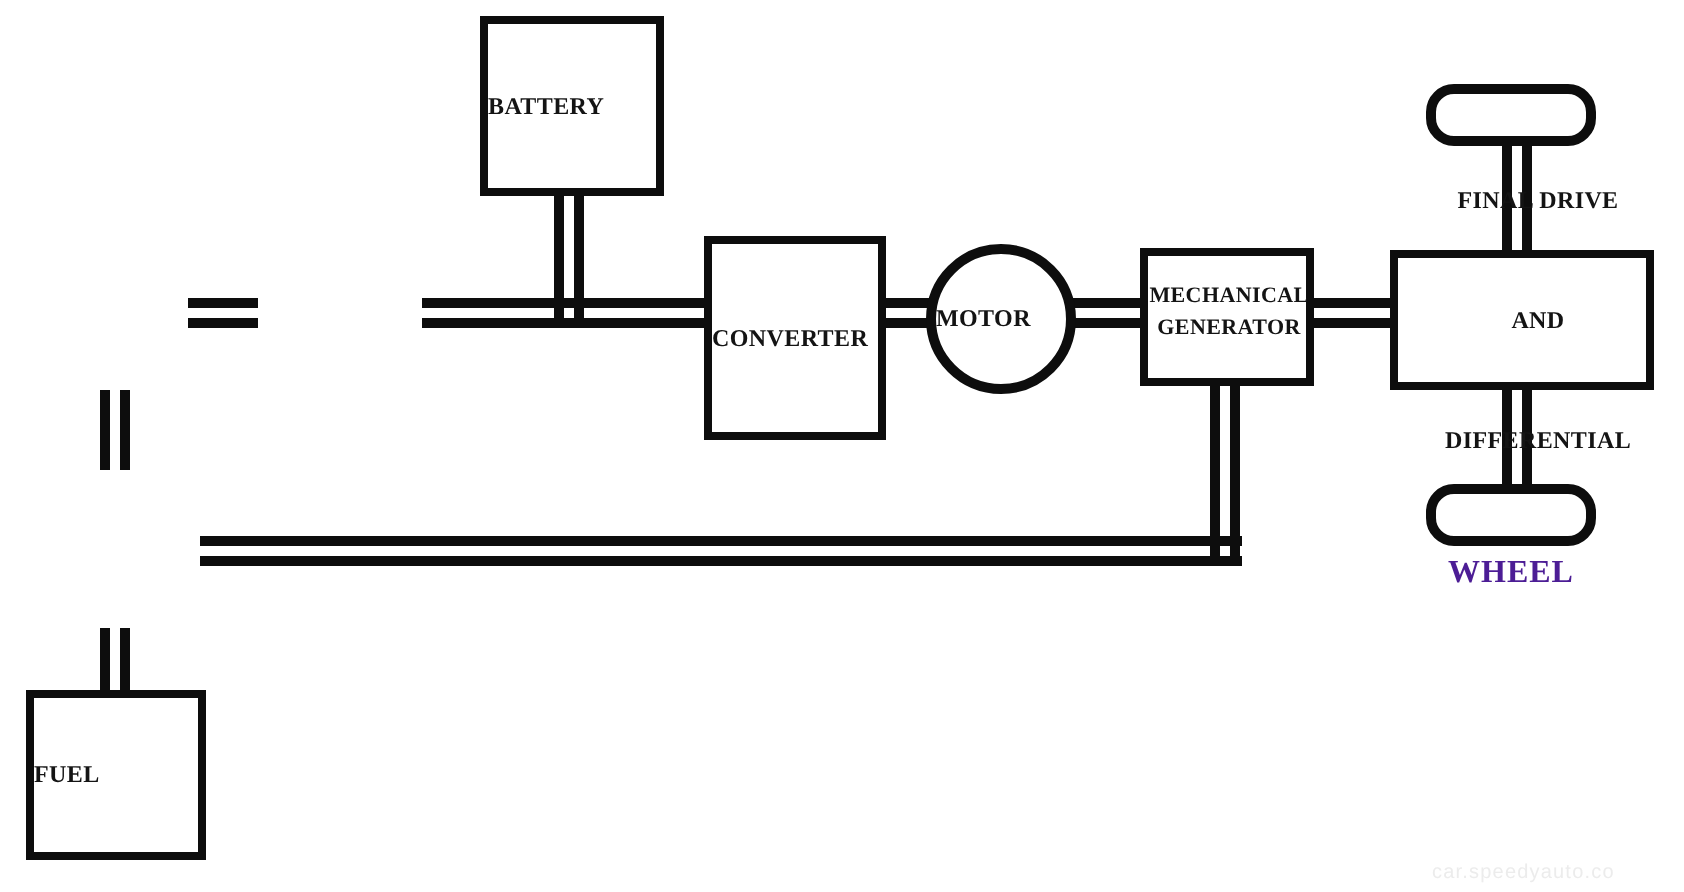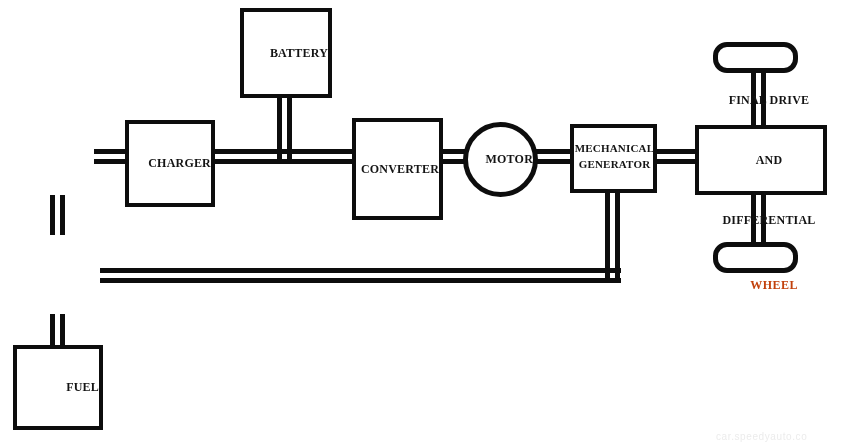--- a/index.html
+++ b/index.html
@@ -30,21 +30,21 @@
     border-right: 5px solid #0d0d0d;
     box-sizing: content-box;
   }
   .node {
     position: absolute;
     box-sizing: border-box;
     background: #ffffff;
     border: 4px solid #0d0d0d;
     display: flex;
     align-items: center;
-    justify-content: flex-end;
+    justify-content: flex-start;
     text-align: center;
     font-weight: bold;
     font-size: 12px;
     color: #141414;
     letter-spacing: 0.2px;
   }
   .node .lbl { white-space: nowrap; }
   .circle {
     border-radius: 50%;
     border-width: 5px;
@@ -59,23 +59,23 @@
   .wheel {
     position: absolute;
     box-sizing: border-box;
     background: #ffffff;
     border: 5px solid #0d0d0d;
     border-radius: 14px;
   }
   .wheel-caption {
     position: absolute;
     font-weight: bold;
-    font-size: 12px;
-    color: #c2410c;
-    text-align: right;
+    font-size: 16px;
+    color: #4c1d95;
+    text-align: center;
     letter-spacing: 0.5px;
   }
   .watermark {
     position: absolute;
     font-family: "Liberation Sans", sans-serif;
     font-size: 10px;
     letter-spacing: 0.6px;
     color: #ececec;
   }
 </style>
@@ -92,23 +92,20 @@
   <div class="vline" style="left:751px; top:193px; height:51px;"></div>
 
   <div class="hline" style="left:94px;  top:149px; width:35px;"></div>
   <div class="hline" style="left:211px; top:149px; width:145px;"></div>
   <div class="hline" style="left:439px; top:149px; width:28px;"></div>
   <div class="hline" style="left:533px; top:149px; width:41px;"></div>
   <div class="hline" style="left:653px; top:149px; width:46px;"></div>
   <div class="hline" style="left:100px; top:268px; width:521px;"></div>
 
 
-  <div class="node" style="left:125px; top:120px; width:90px; height:87px;">
-    <span class="lbl">CHARGER</span>
-  </div>
 
   <div class="node" style="left:240px; top:8px; width:92px; height:90px;">
     <span class="lbl">BATTERY</span>
   </div>
 
   <div class="node" style="left:352px; top:118px; width:91px; height:102px;">
     <span class="lbl">CONVERTER</span>
   </div>
 
   <div class="node circle" style="left:463px; top:122px; width:75px; height:75px;">

